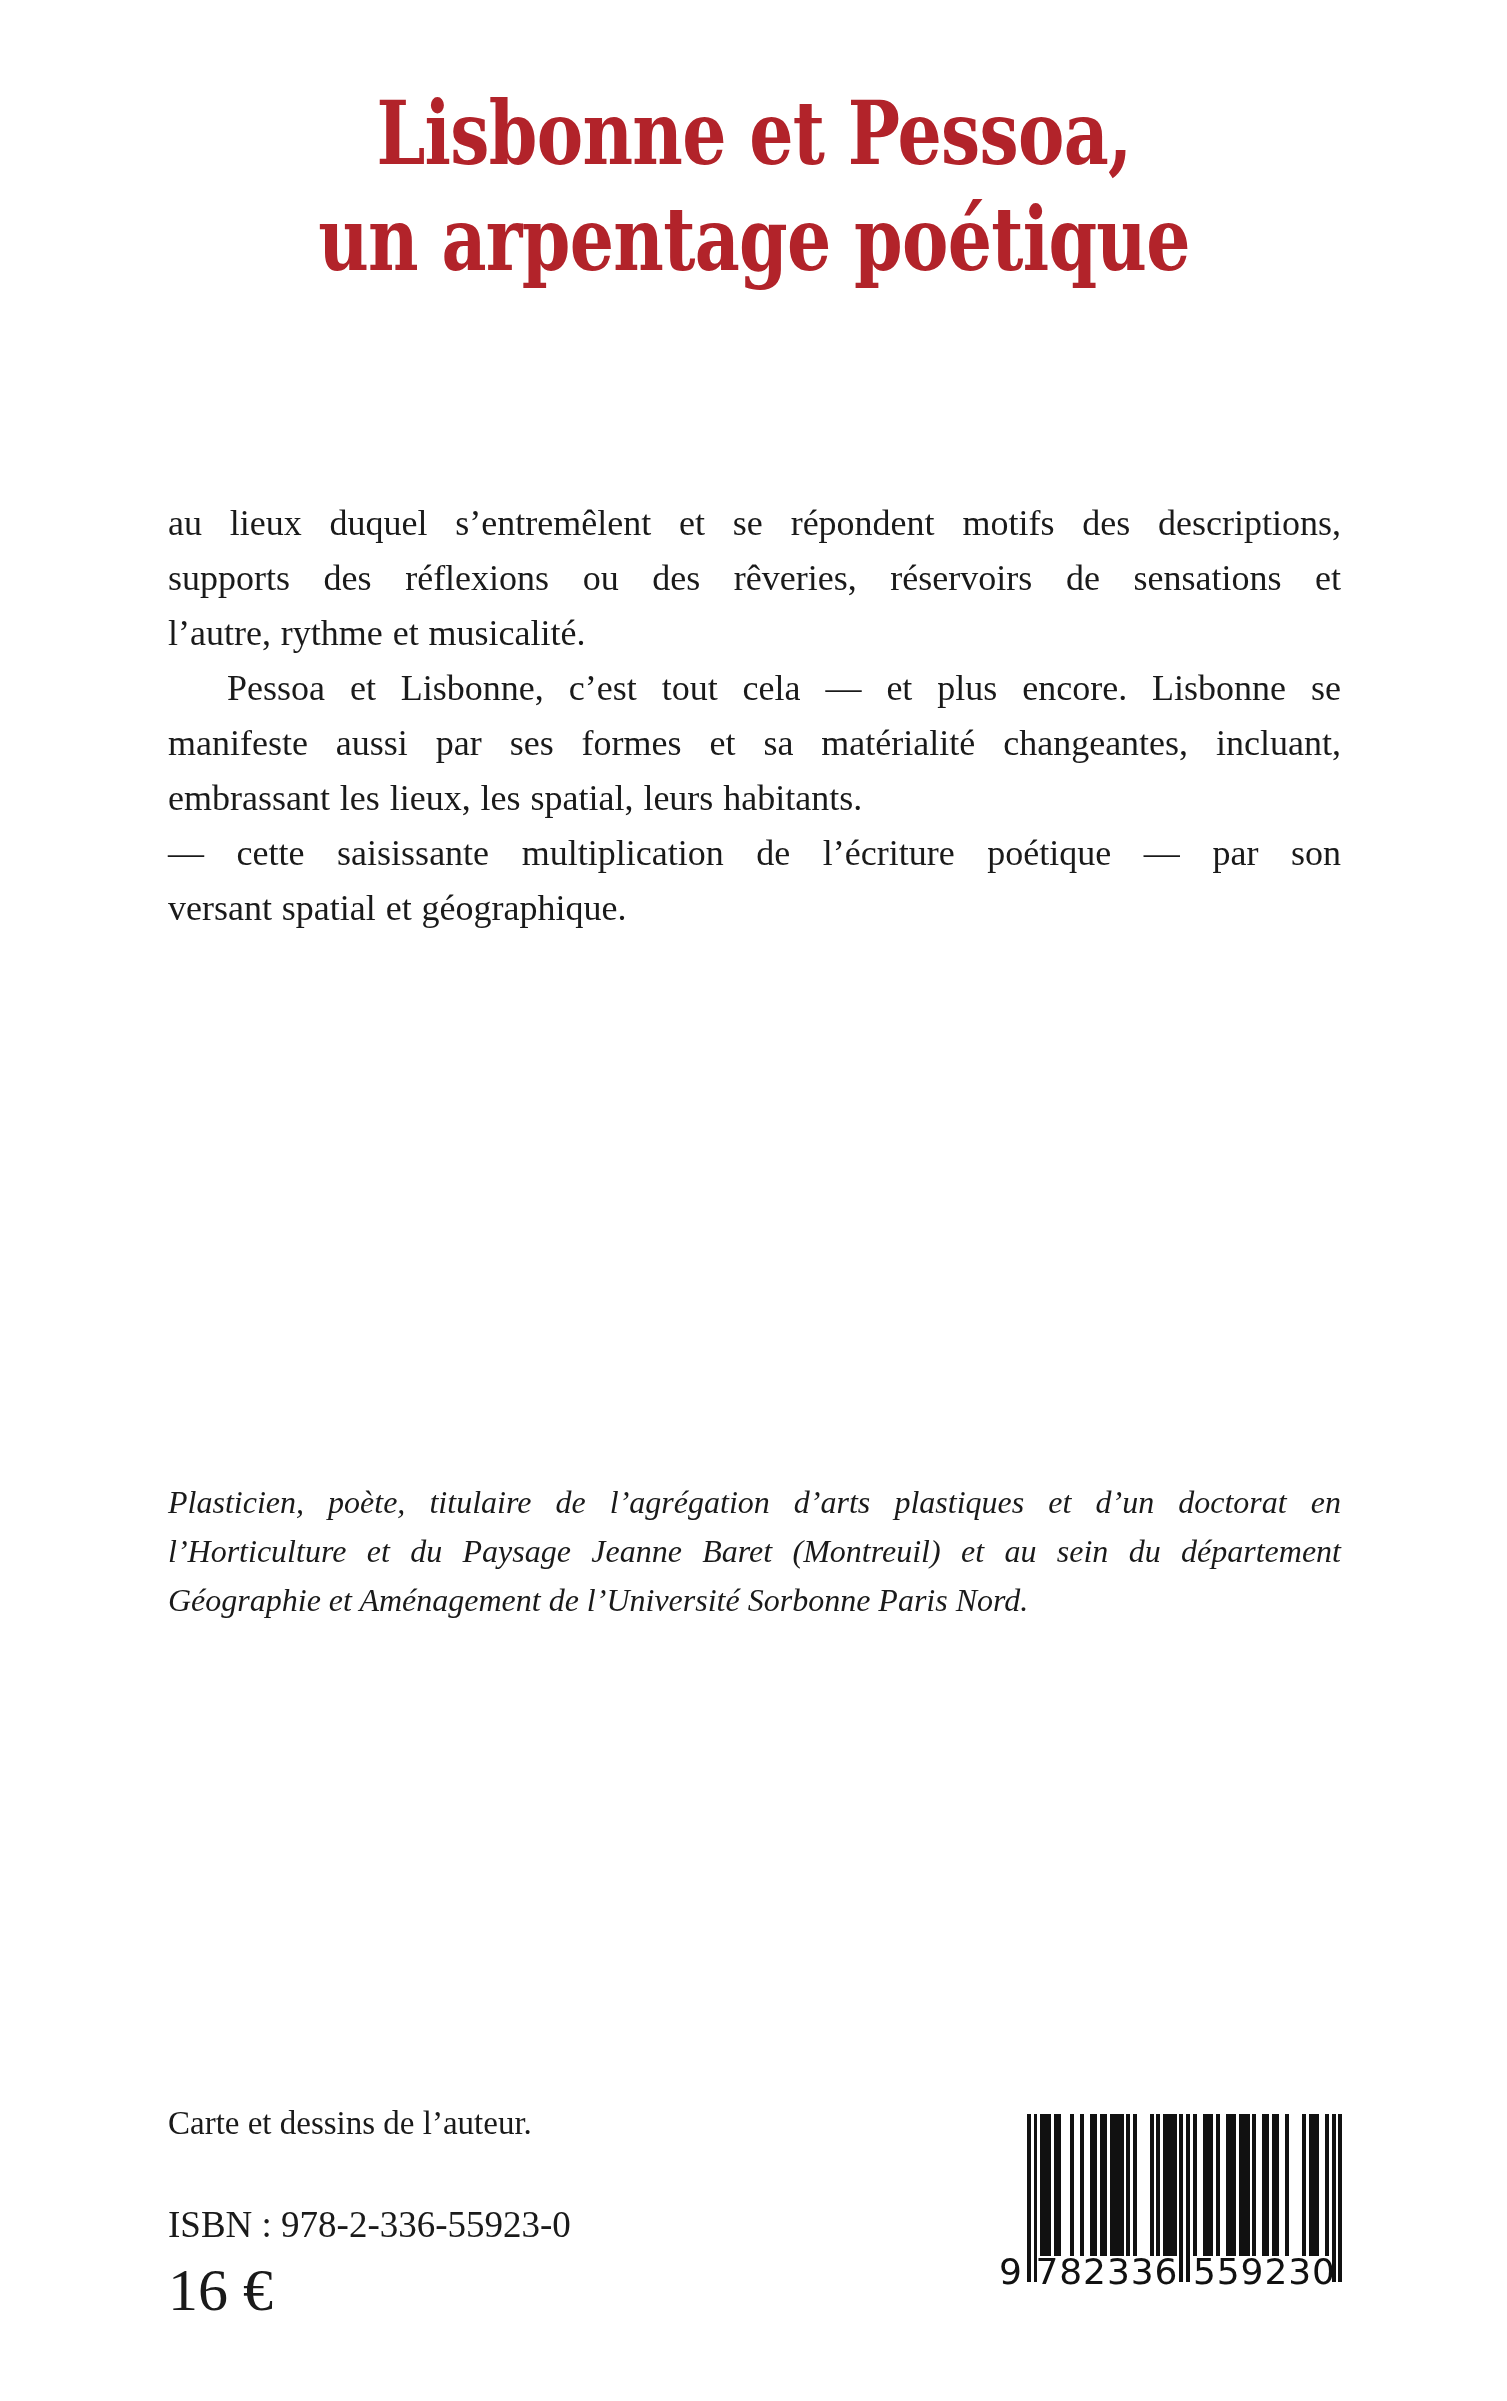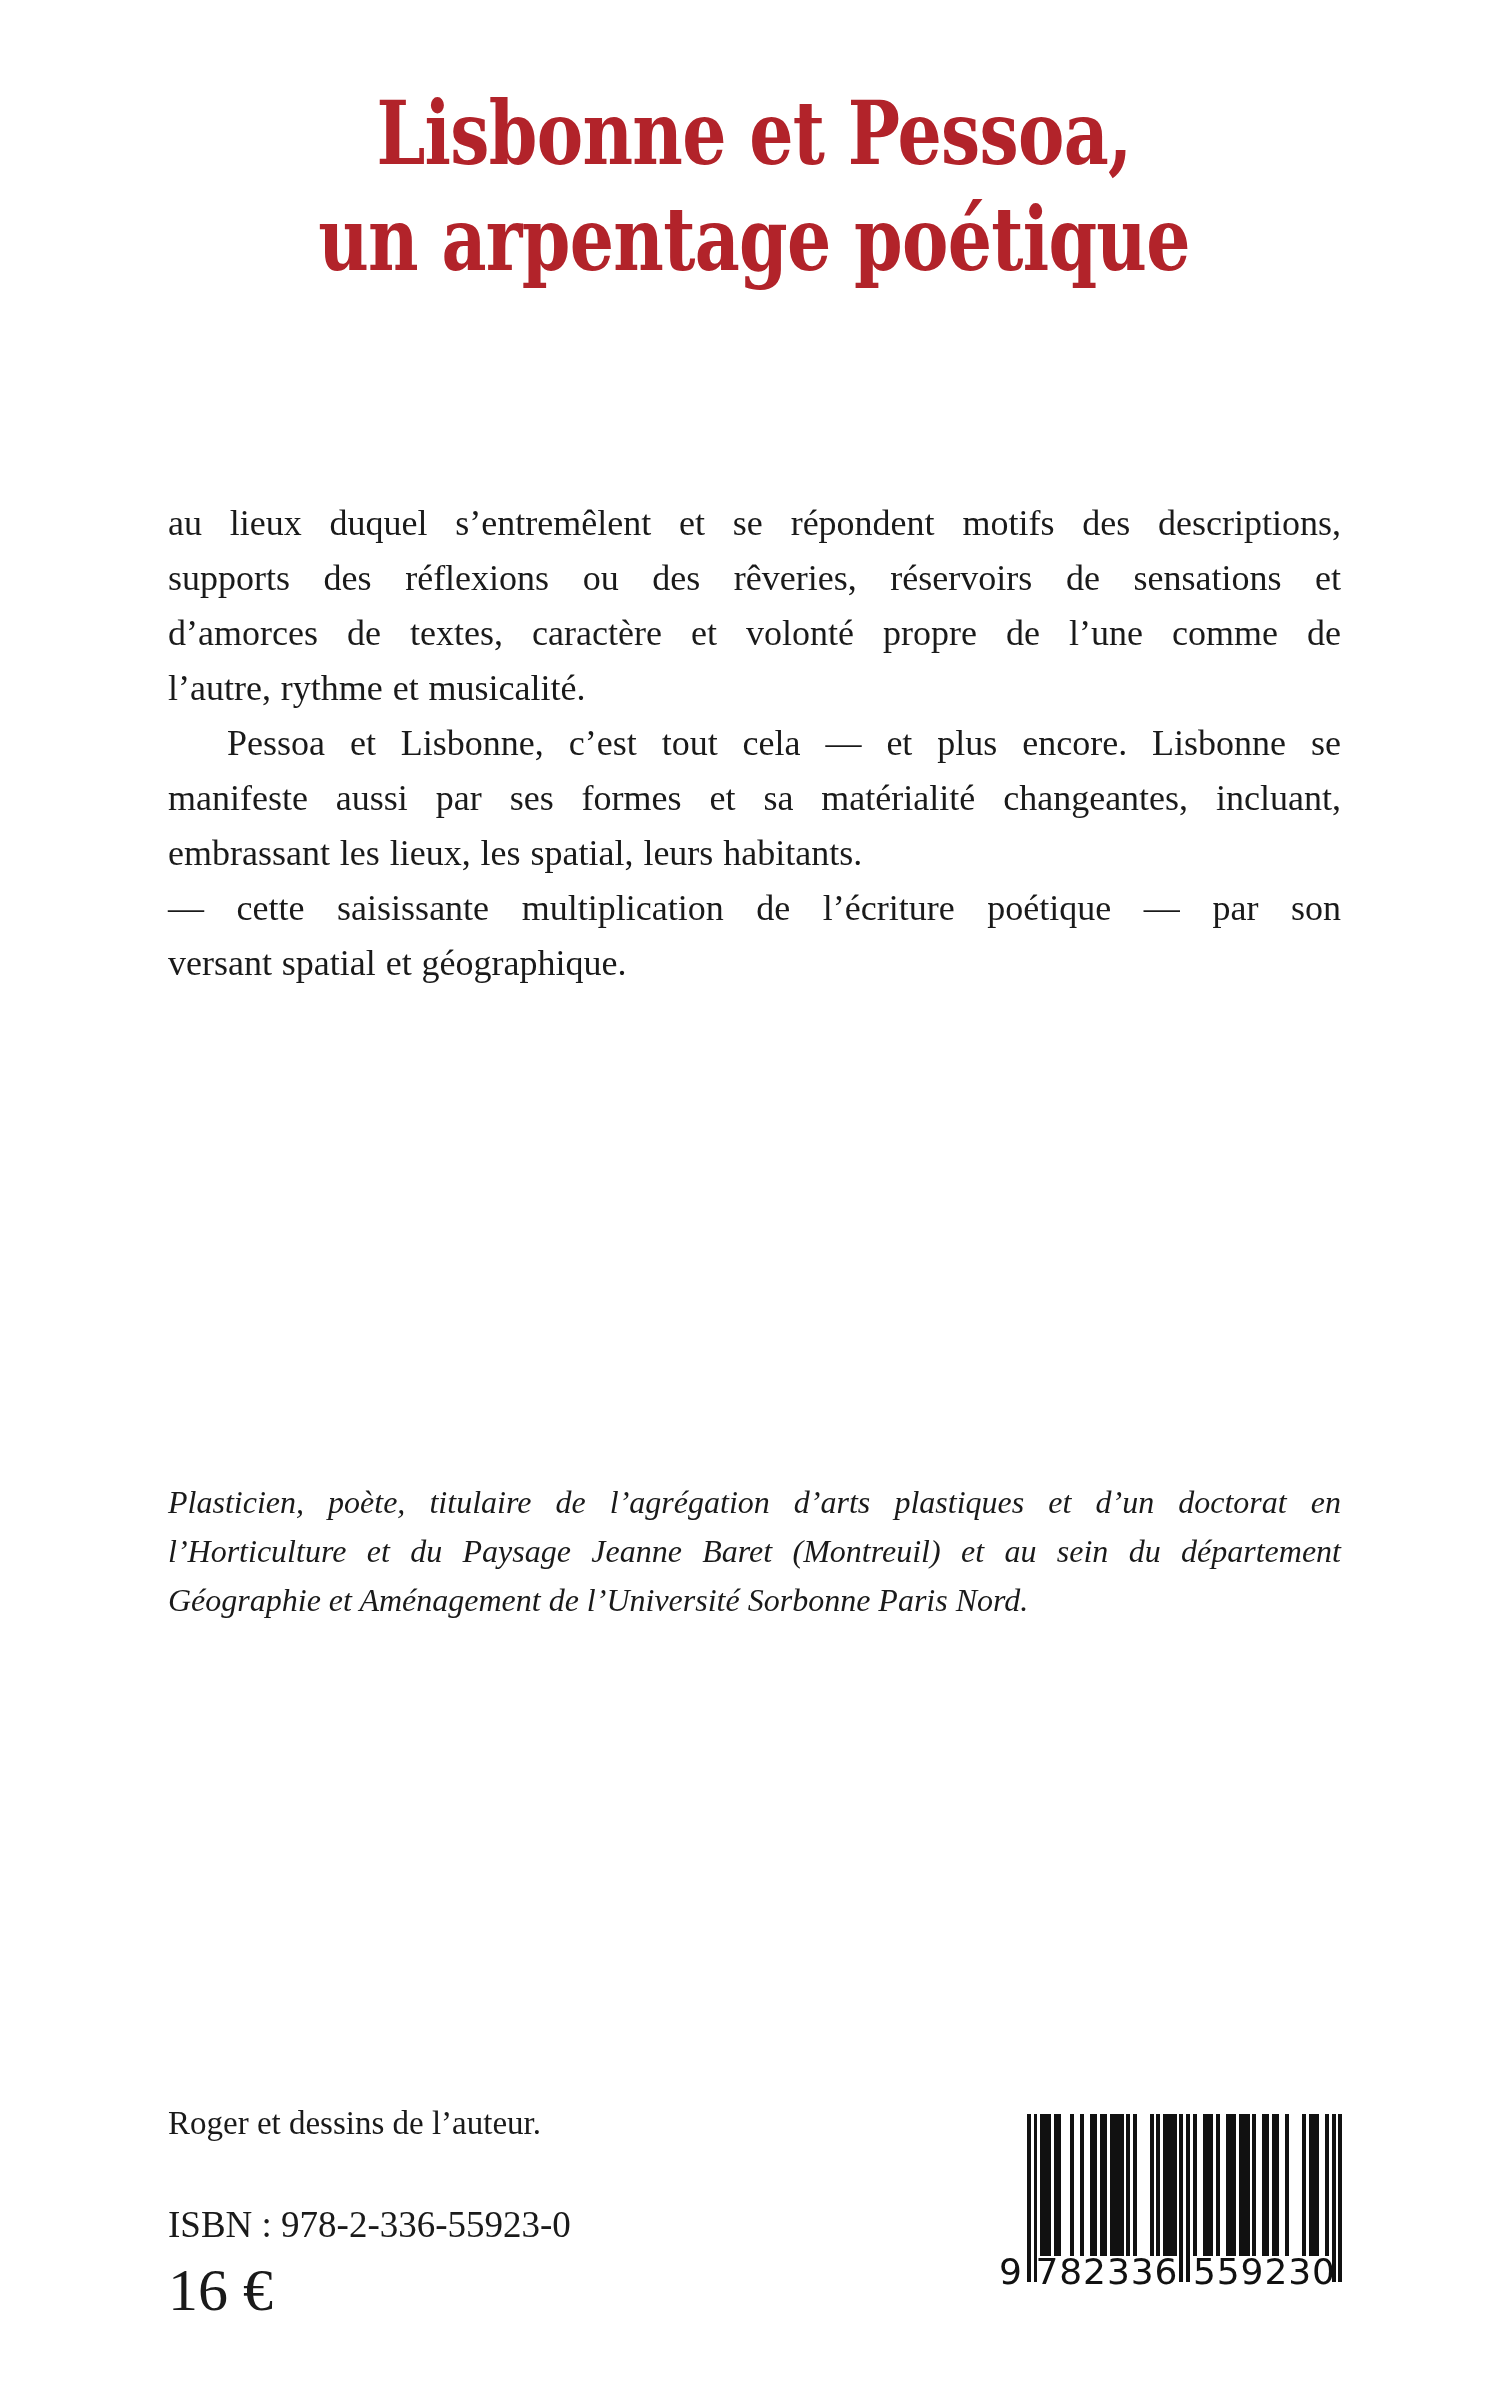--- a/index.html
+++ b/index.html
@@ -66,36 +66,35 @@
 <div class="page">
 
   <header class="title">
     <div>Lisbonne et Pessoa,</div>
     <div>un arpentage poétique</div>
   </header>
 
   <section class="synopsis">
     <div class="line">au lieux duquel s’entremêlent et se répondent motifs des descriptions,</div>
     <div class="line">supports des réflexions ou des rêveries, réservoirs de sensations et</div>
-    <div class="line">d’amorces de textes, caractère et volonté propre de l’une comme de</div>
     <div class="line last">l’autre, rythme et musicalité.</div>
     <div class="line indent">Pessoa et Lisbonne, c’est tout cela — et plus encore. Lisbonne se</div>
     <div class="line">manifeste aussi par ses formes et sa matérialité changeantes, incluant,</div>
     <div class="line last">embrassant les lieux, les spatial, leurs habitants.</div>
     <div class="line">— cette saisissante multiplication de l’écriture poétique — par son</div>
     <div class="line last">versant spatial et géographique.</div>
   </section>
 
   <section class="bio">
     <div class="line">Plasticien, poète, titulaire de l’agrégation d’arts plastiques et d’un doctorat en</div>
     <div class="line">l’Horticulture et du Paysage Jeanne Baret (Montreuil) et au sein du département</div>
     <div class="line last">Géographie et Aménagement de l’Université Sorbonne Paris Nord.</div>
   </section>
 
-  <div class="credit">Roger et dessins de l’auteur.</div>
+  <div class="credit">Carte et dessins de l’auteur.</div>
   <div class="isbn">ISBN : 978-2-336-55923-0</div>
   <div class="price">16 €</div>
 
   <div class="barcode">
     <div id="bars">
         <div class="bar" style="left: 0px; width: 3.5px; height: 168px;"></div>
         <div class="bar" style="left: 6.6px; width: 3.5px; height: 168px;"></div>
         <div class="bar" style="left: 13.2px; width: 3.5px; height: 142px;"></div>
         <div class="bar" style="left: 16.6px; width: 3.5px; height: 142px;"></div>
         <div class="bar" style="left: 20px; width: 3.5px; height: 142px;"></div>

